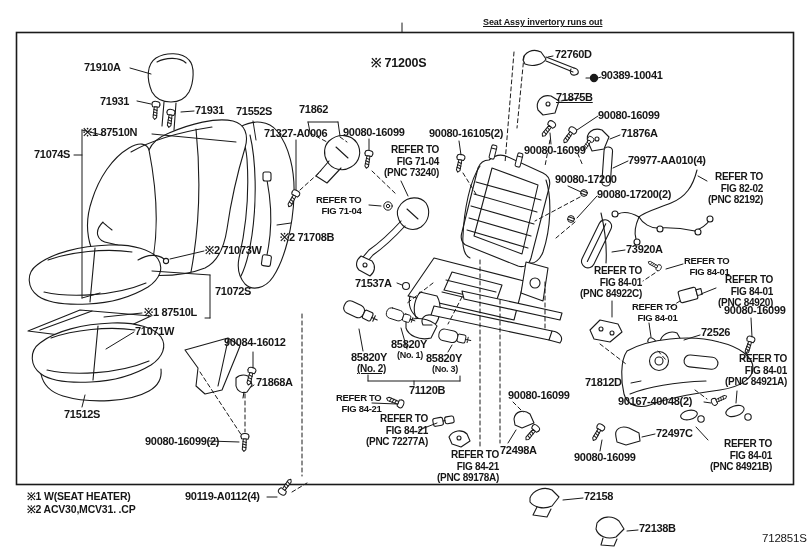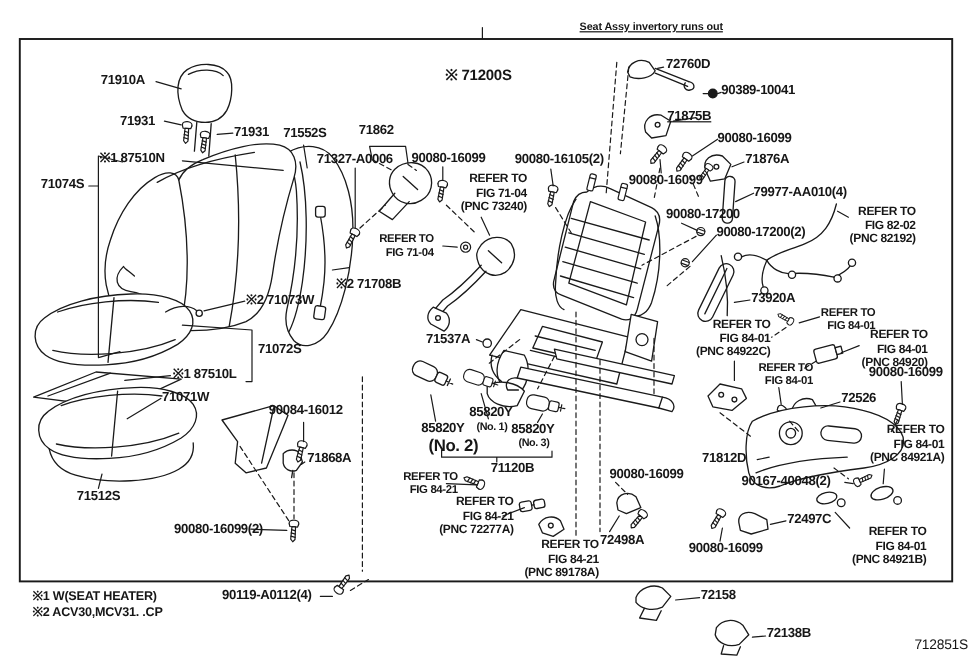--- a/index.html
+++ b/index.html
@@ -270,21 +270,21 @@
       <div class="pl" style="left: 135px; top: 325px;">71071W</div>
       <div class="pl" style="left: 64px; top: 408px;">71512S</div>
       <div class="pl" style="left: 224px; top: 336px;">90084-16012</div>
       <div class="pl" style="left: 256px; top: 376px;">71868A</div>
       <div class="pl" style="left: 145px; top: 435px;">90080-16099(2)</div>
       <div class="pl" style="left: 185px; top: 490px;">90119-A0112(4)</div>
       <div class="pl" style="left: 355px; top: 277px;">71537A</div>
       <div class="pl" style="left: 391px; top: 338px;">85820Y</div>
       <div class="pl" style="left: 397px; top: 350px; font-size: 9px;">(No. 1)</div>
       <div class="pl" style="left: 351px; top: 351px;">85820Y</div>
-      <div class="pl" style="left: 357px; top: 363px; font-size: 14px;">(No. 2)</div>
+      <div class="pl" style="left: 357px; top: 363px; font-size: 10px; text-decoration: underline;">(No. 2)</div>
       <div class="pl" style="left: 426px; top: 352px;">85820Y</div>
       <div class="pl" style="left: 432px; top: 364px; font-size: 9px;">(No. 3)</div>
       <div class="pl" style="left: 409px; top: 384px;">71120B</div>
       <div class="pl" style="left: 336px; top: 393px; font-size: 9.5px;">REFER TO
 FIG 84-21</div>
       <div class="pl" style="left: 366px; top: 413px; font-size: 10px;">REFER TO
 FIG 84-21
 (PNC 72277A)</div>
       <div class="pl" style="left: 437px; top: 449px; font-size: 10px;">REFER TO
 FIG 84-21

